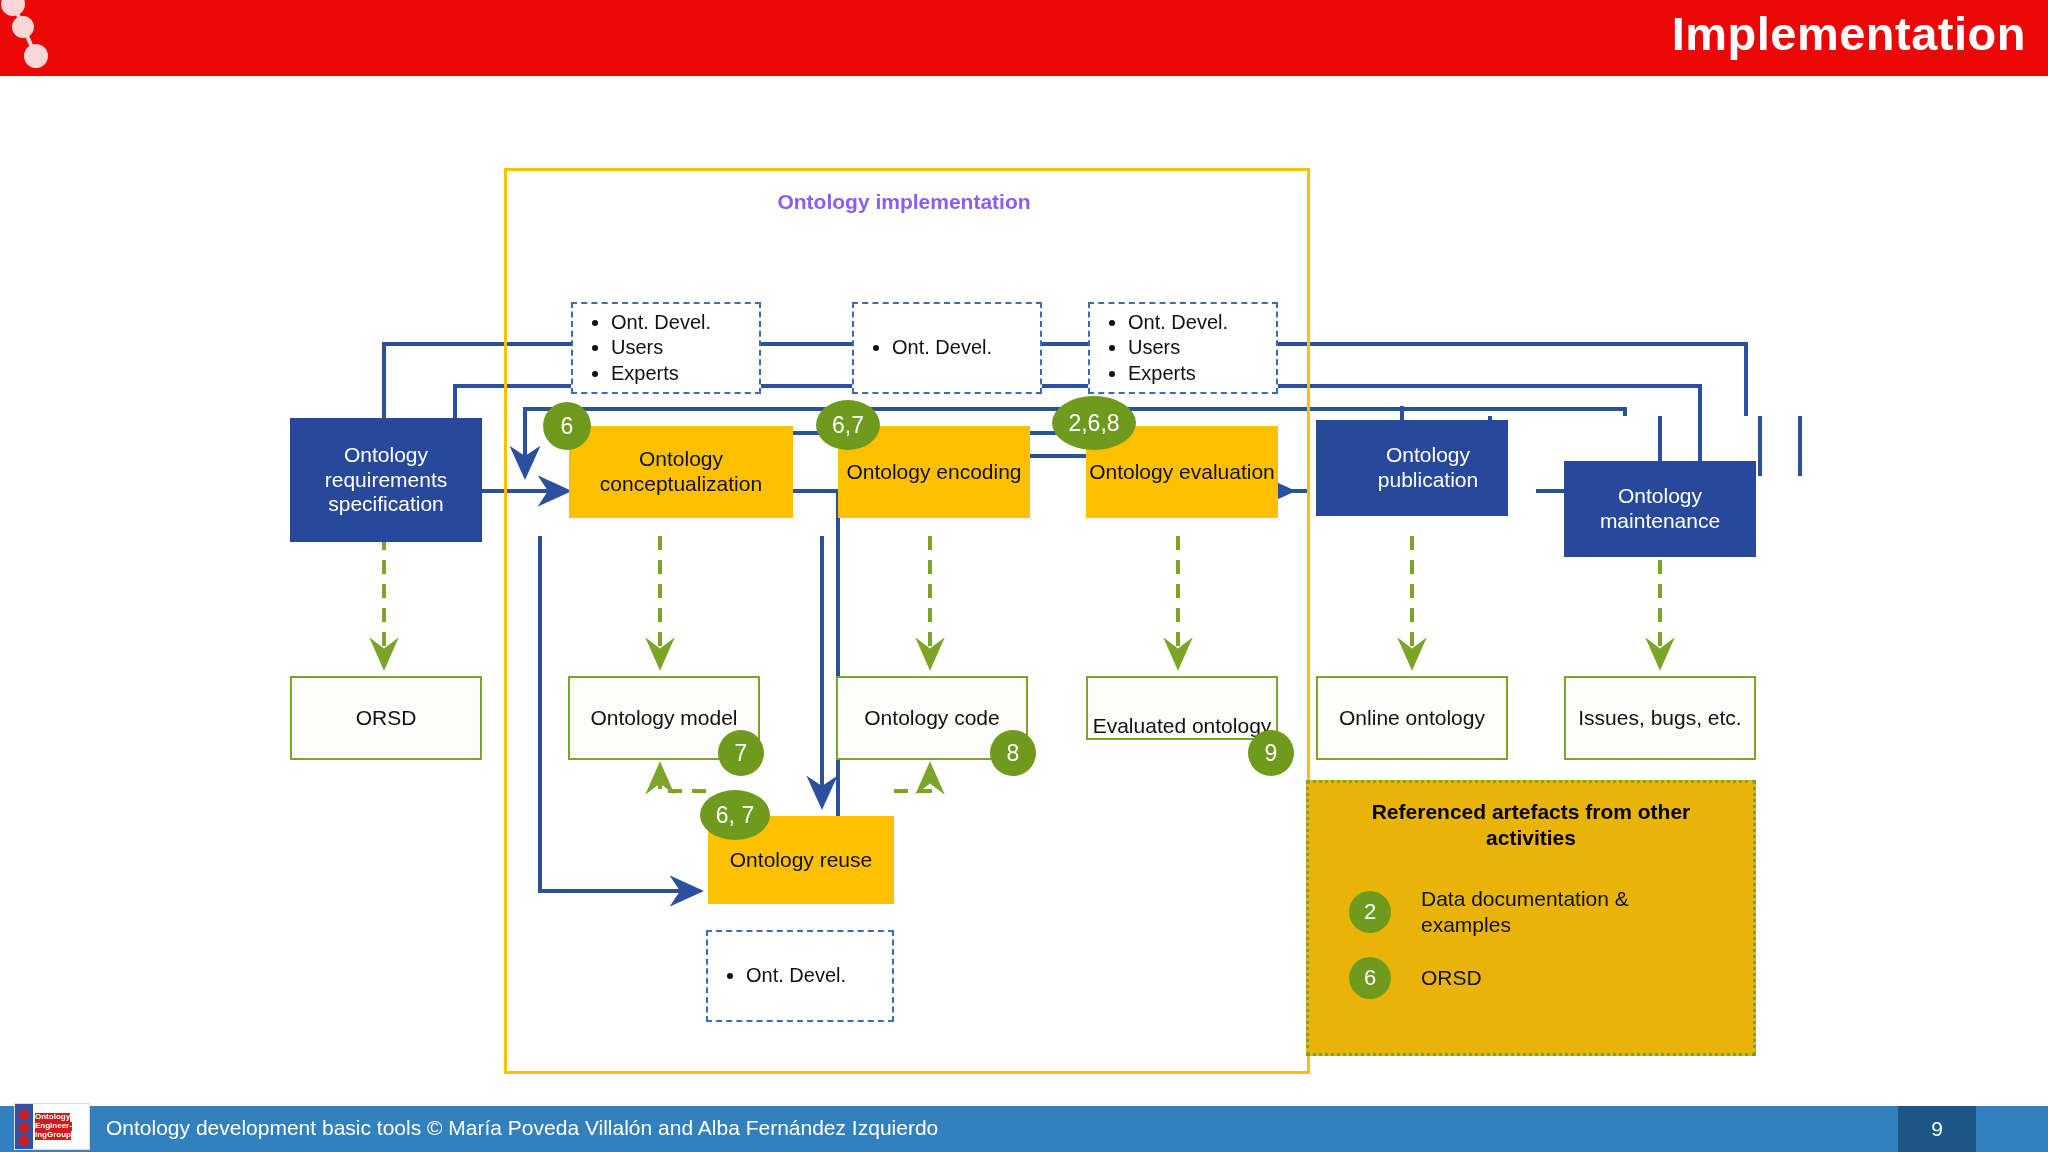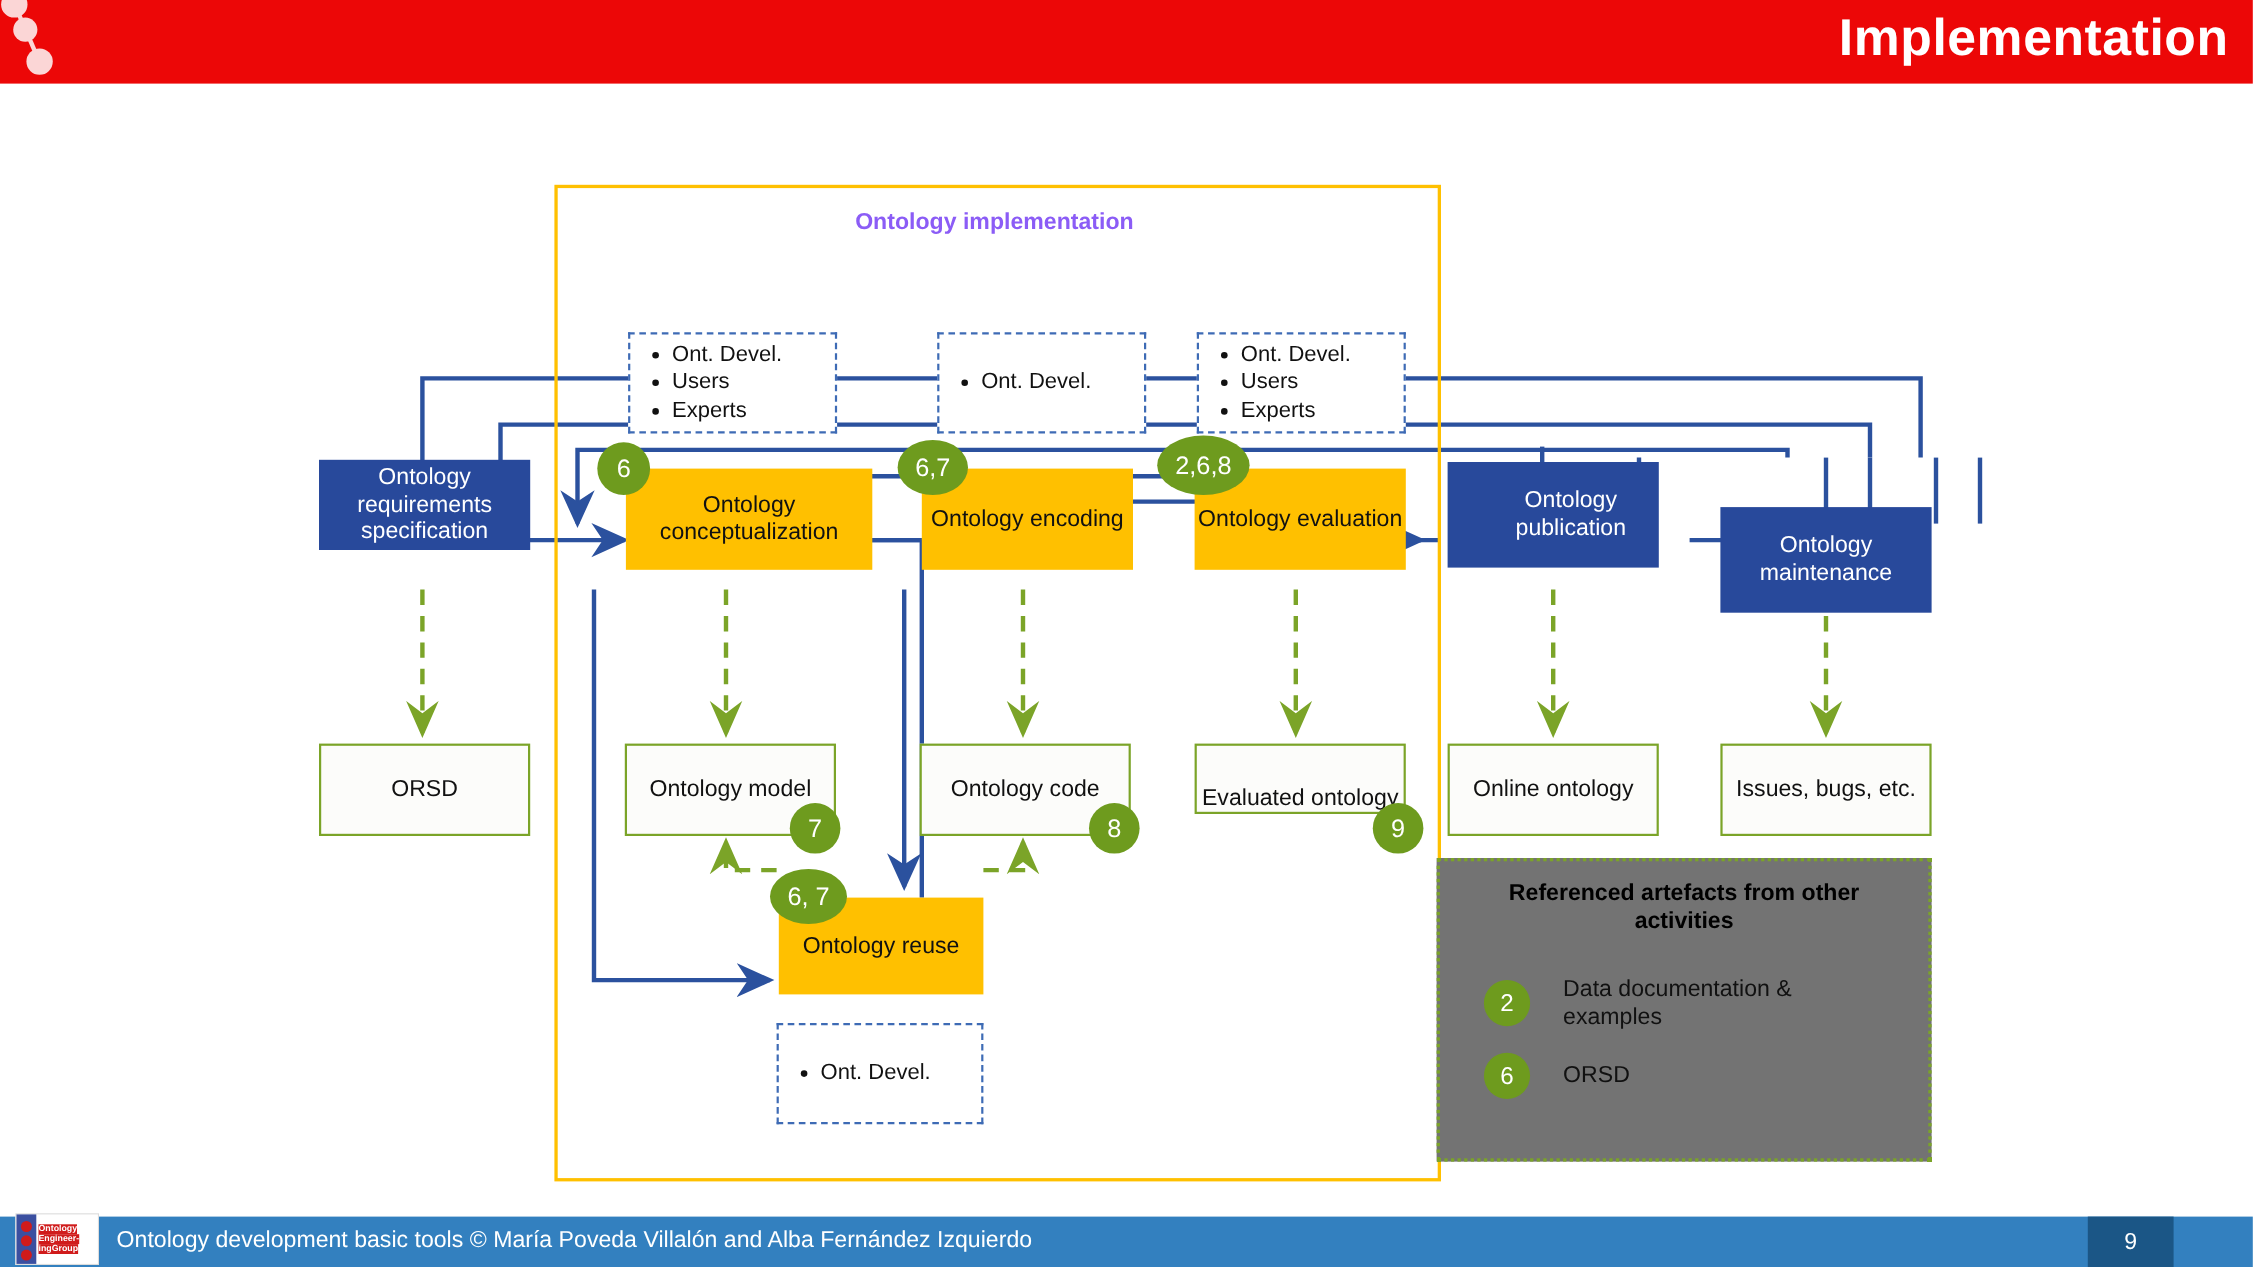--- a/index.html
+++ b/index.html
@@ -55,21 +55,21 @@
   }
   
   .badge{
     position:absolute;background:#6E9B1E;color:#ffffff;
     display:flex;align-items:center;justify-content:center;
     border-radius:50%;font-size:23px;z-index:6;
   }
   .badge.ellipse{border-radius:50%;}
   
   .legend{
-    position:absolute;border:3px dotted #7BA428;background:#737373;
+    position:absolute;border:3px dotted #7BA428;background:#eab308;
     box-sizing:border-box;
   }
   .legend-title{
     text-align:center;font-size:21px;font-weight:bold;color:#000;
     margin:16px 30px 0 30px;line-height:1.25;
   }
   .legend-row{display:flex;align-items:center;margin:14px 0 0 40px;}
   .legend-badge{
     width:42px;height:42px;border-radius:50%;background:#6E9B1E;color:#fff;
     display:flex;align-items:center;justify-content:center;font-size:22px;
@@ -205,21 +205,21 @@
       <li>Experts</li>
     </ul>
   </div>
 
   <div class="stake" style="left:706px;top:854px;width:188px;height:92px;">
     <ul>
       <li>Ont. Devel.</li>
     </ul>
   </div>
 
-  <div class="pbox blue" style="left:290px;top:342px;width:192px;height:82px;">
+  <div class="pbox blue" style="left:290px;top:342px;width:192px;height:124px;">
     <span>Ontology requirements specification</span>
   </div>
 
   <div class="pbox amber" style="left:569px;top:350px;width:224px;height:92px;">
     <span>Ontology conceptualization</span>
   </div>
   <div class="badge" style="left:543px;top:326px;width:48px;height:48px;">6</div>
 
   <div class="pbox amber" style="left:838px;top:350px;width:192px;height:92px;">
     <span>Ontology encoding</span>

